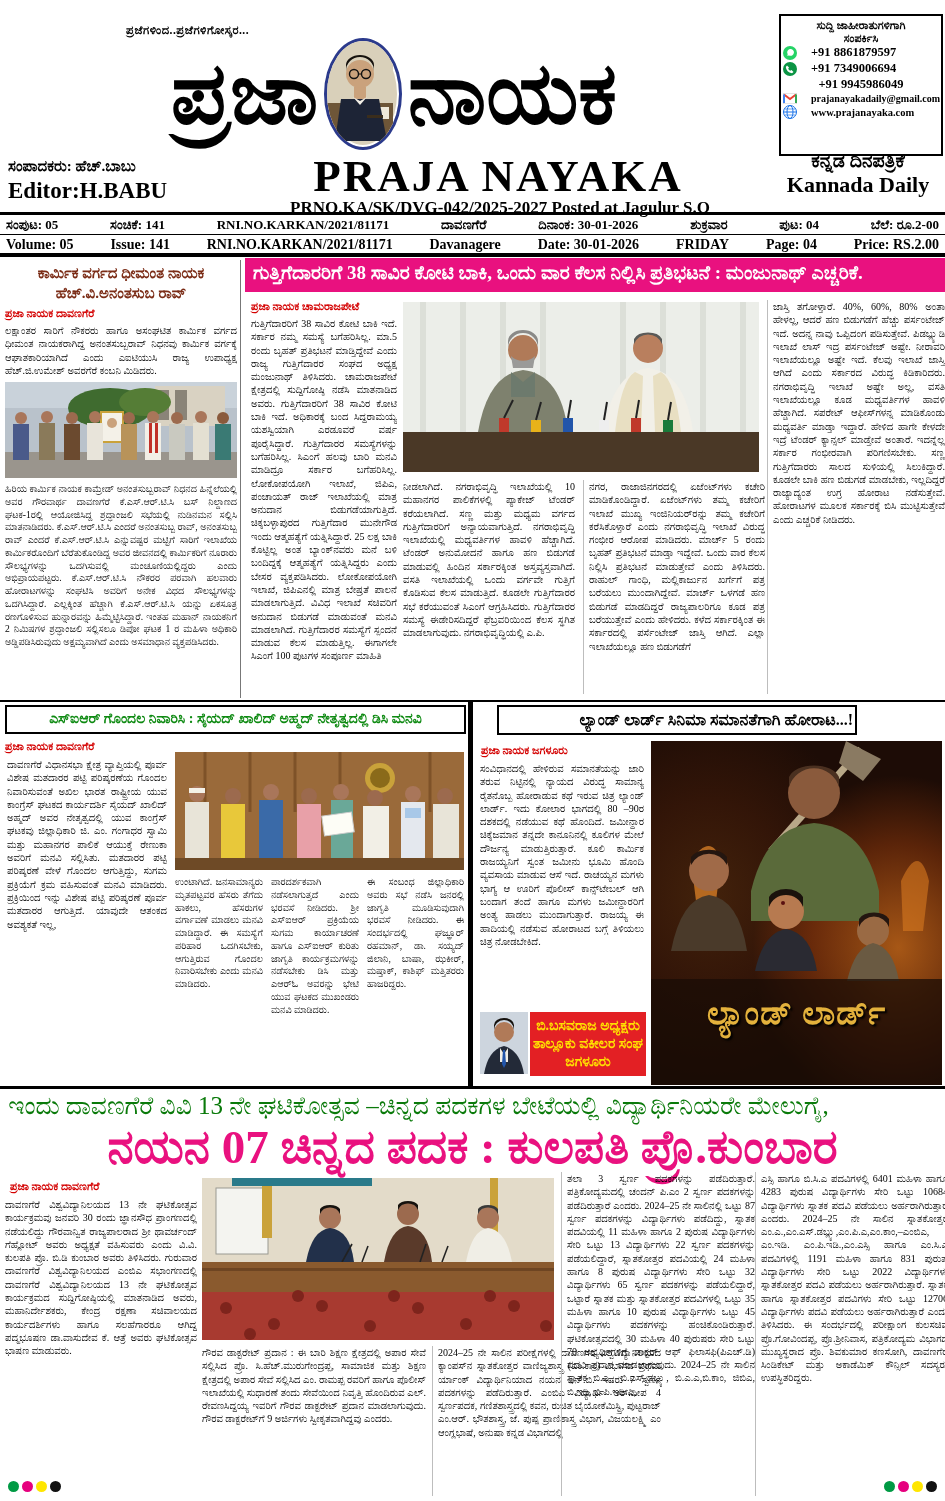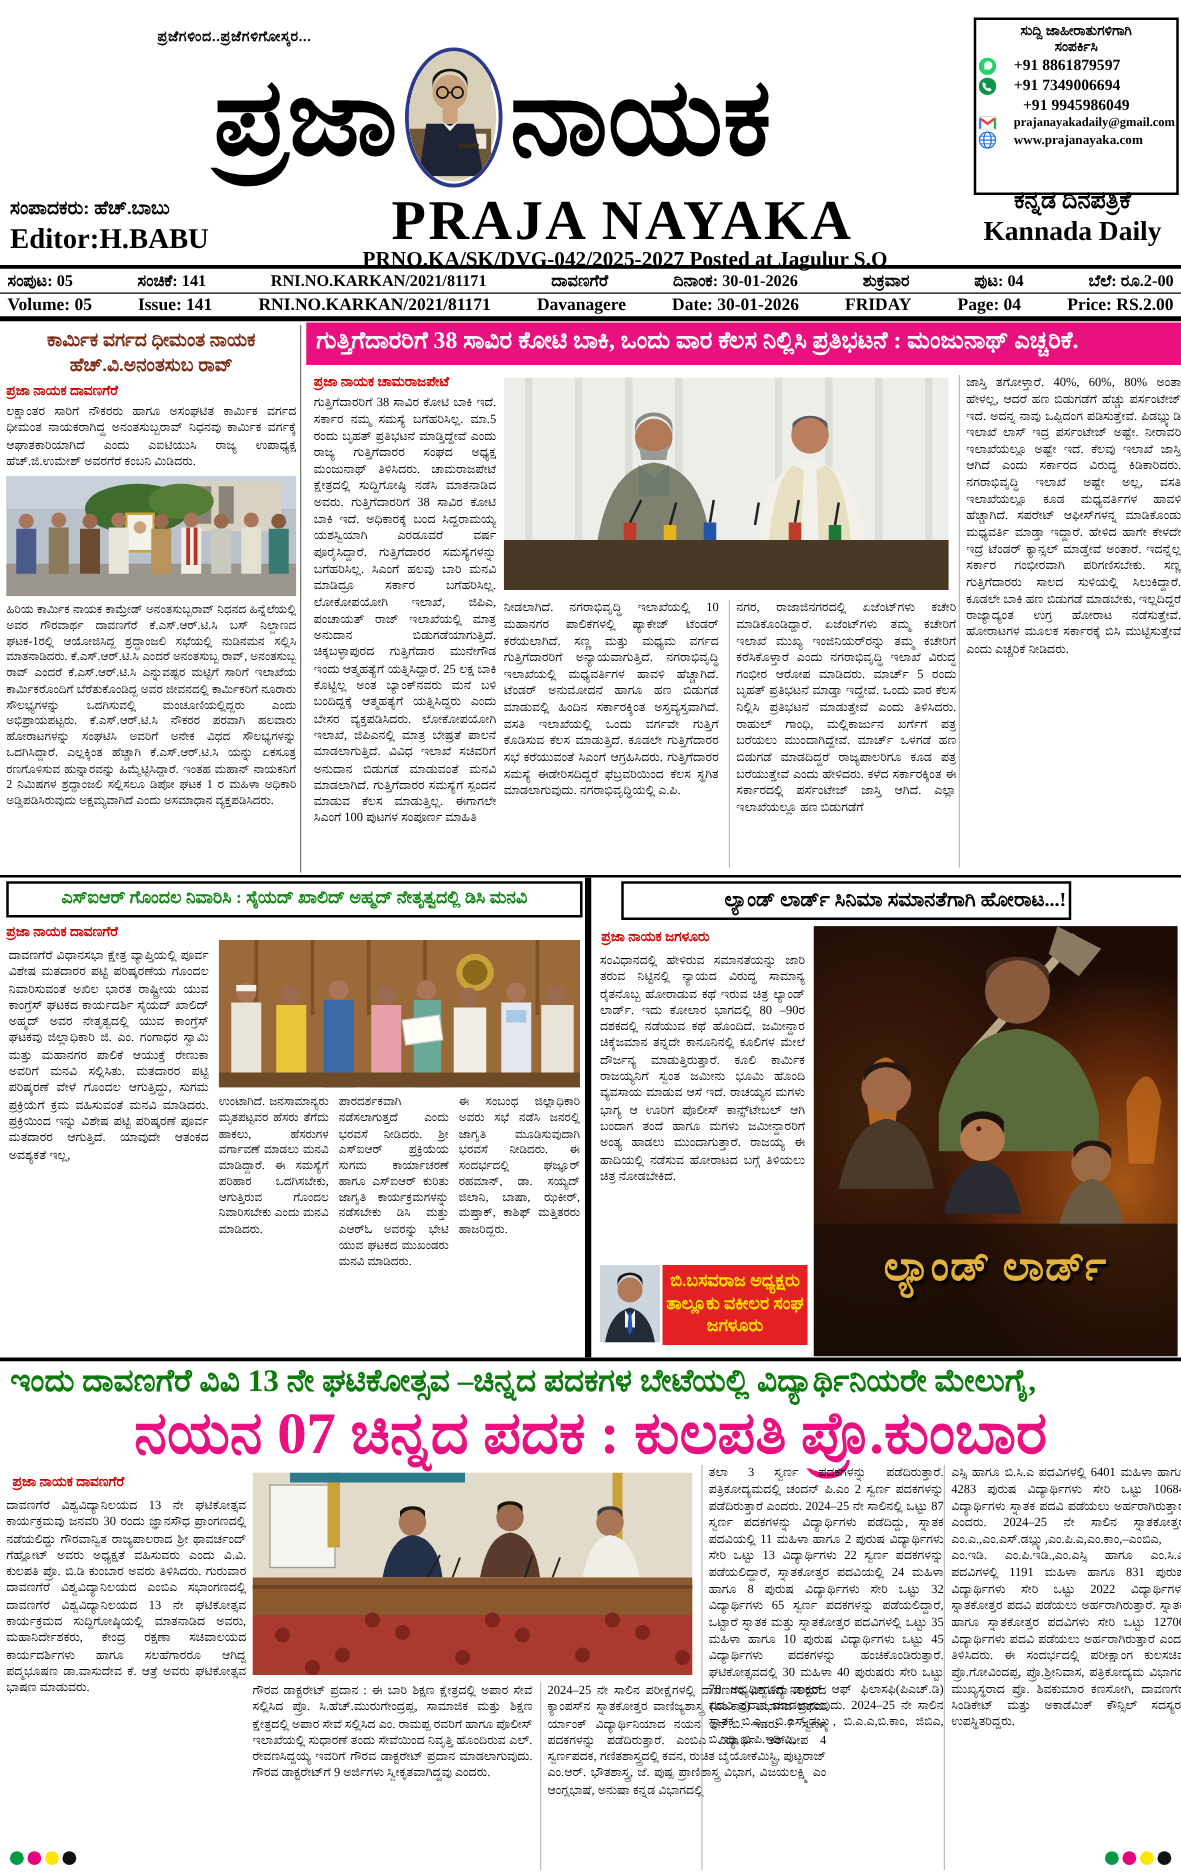--- a/index.html
+++ b/index.html
@@ -59,21 +59,21 @@
   .ll-head{left:477px;top:705px;width:352px;border:2px solid #000;padding:4px 2px;color:#000000;
            font-size:16px;font-weight:bold;text-align:right;white-space:nowrap;overflow:hidden;margin-left:20px;}
   .ll-col1{left:480px;top:762px;width:164px;height:248px;}
   .ll-capblock{left:480px;top:1012px;width:166px;height:64px;display:flex;gap:2px;}
   .ll-photo{width:48px;height:62px;flex:0 0 auto;}
   .ll-capbox{background:#e32024;color:#ffe000;font-size:14px;font-weight:bold;flex:1;
              display:flex;flex-direction:column;justify-content:center;text-align:center;line-height:1.3;}
   .poster{left:651px;top:741px;width:291px;height:344px;overflow:hidden;background:#0c4a6e;}
   .poster-title{position:absolute;left:0;bottom:52px;width:100%;text-align:center;color:#e3b13c;
                 font-size:33px;font-weight:bold;text-shadow:2px 2px 2px #000;letter-spacing:1px;}
-  .kicker{left:0;top:1092px;width:837px;text-align:center;color:#0a7a0a;font-size:25px;font-weight:bold;}
+  .kicker{left:0;top:1092px;width:837px;text-align:center;color:#0a7a0a;font-size:25px;font-weight:normal;}
   .conv-head{left:0;top:1120px;width:945px;text-align:center;color:#e9117f;font-size:47px;font-weight:bold;}
   .v-byline{left:10px;top:1180px;}
   .v-col1{left:5px;top:1198px;width:192px;height:298px;}
   .v-photo{left:202px;top:1178px;width:352px;height:162px;}
   .v-col2{left:202px;top:1346px;width:224px;height:150px;}
   .v-col3{left:432px;top:1346px;width:223px;height:150px;}
   .v-col4{left:561px;top:1172px;width:188px;height:324px;}
   .v-col5{left:755px;top:1172px;width:187px;height:324px;}
   .dots{position:absolute;top:1481px;display:flex;gap:3px;}
   .dot{width:11px;height:11px;border-radius:50%;}

